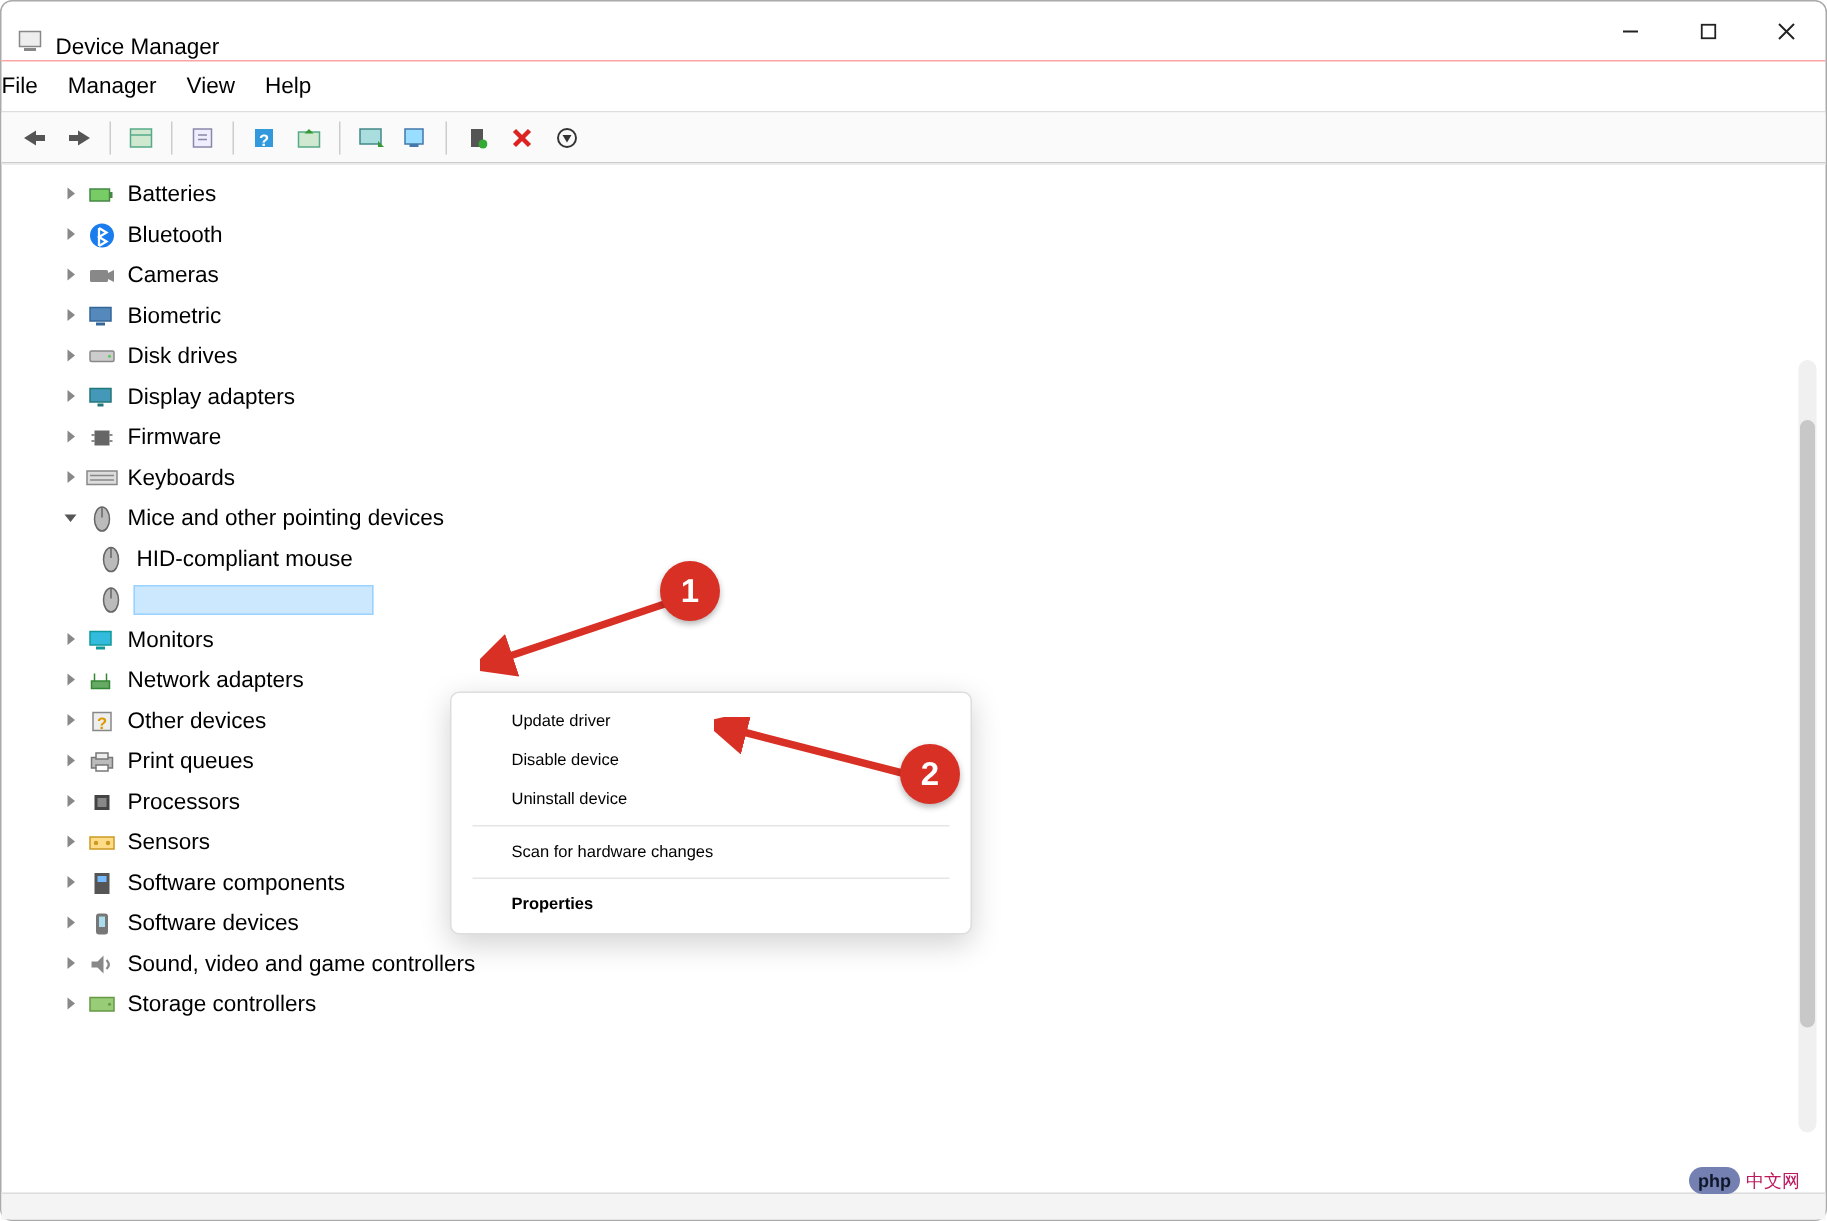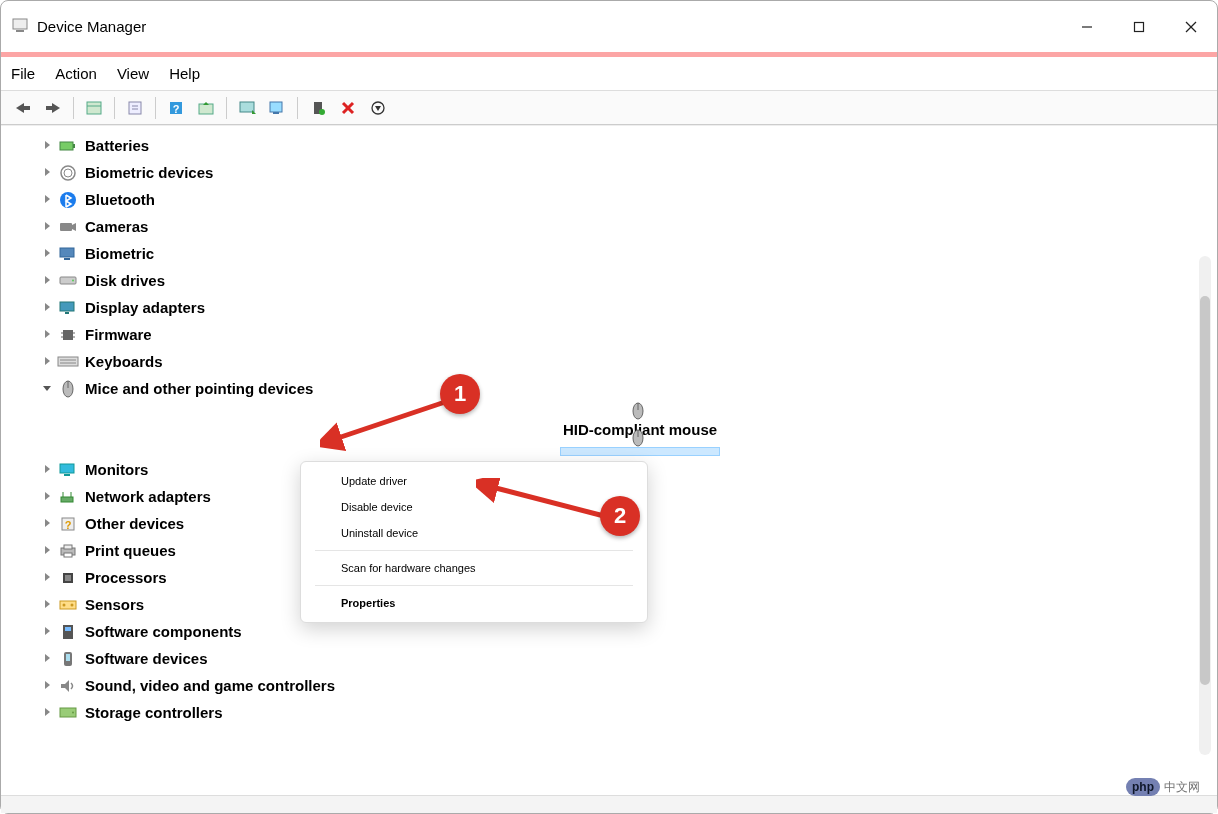--- a/index.html
+++ b/index.html
@@ -18,24 +18,24 @@
     width: 1218px;
     height: 814px;
     border: 1px solid #aaa;
     border-radius: 8px;
     display: flex;
     flex-direction: column;
     background: #fff;
     position: relative;
   }
   .titlebar {
-    height: 56px;
-    display: flex;
-    align-items: center;
-    border-bottom: 5px solid #fca5a5;
+    height: 40px;
+    display: flex;
+    align-items: flex-end;
+    border-bottom: 1px solid #fca5a5;
     padding: 0 0 0 10px;
   }
   .titlebar .title {
     margin-left: 8px;
     font-size: 15px;
   }
   .win-controls {
     margin-left: auto;
     display: flex;
     height: 100%;
@@ -45,21 +45,20 @@
     display: flex;
     align-items: center;
     justify-content: center;
     font-size: 14px;
     color: #222;
   }
   .menubar {
     height: 34px;
     display: flex;
     align-items: center;
-    padding-left: 10px;
     gap: 20px;
     border-bottom: 1px solid #ddd;
     font-size: 15px;
   }
   .menubar span { cursor: default; }
   .toolbar {
     height: 34px;
     display: flex;
     align-items: center;
     padding-left: 8px;
@@ -106,22 +105,22 @@
     font-size: 12px;
   }
   .node .icon {
     width: 22px;
     height: 22px;
     display: flex;
     align-items: center;
     justify-content: center;
     margin-right: 4px;
   }
-  .node .label { padding: 1px 2px; font-weight: bold; }
-  .node.child { padding-left: 56px; flex-direction: column; }
+  .node .label { padding: 1px 2px; }
+  .node.child { padding-left: 56px; }
   .node.child.selected .label.sel {
     background: #cce8ff;
     border: 1px solid #99d1ff;
     min-width: 160px;
     height: 20px;
   }
   .node.cat { padding-left: 30px; }
   .context-menu {
     position: absolute;
     left: 300px;
@@ -199,21 +198,21 @@
     font-size: 12px;
     z-index: 70;
   }
   .watermark .php {
     background: #7480b2;
     color: #0f172a;
     padding: 2px 6px;
     border-radius: 10px;
     font-weight: bold;
   }
-  .watermark .cn { color: #737373; }
+  .watermark .cn { color: #be185d; }
 </style>
 </head>
 <body>
 
 <div class="window">
 
   <div class="titlebar">
     <span class="icon">
       <svg width="18" height="18" viewBox="0 0 18 18">
           <rect x="2" y="3" width="14" height="10" fill="#eee" stroke="#888"></rect>
@@ -236,21 +235,21 @@
         <svg width="12" height="12">
             <line x1="1" y1="1" x2="11" y2="11" stroke="#222" stroke-width="1.3"></line>
             <line x1="11" y1="1" x2="1" y2="11" stroke="#222" stroke-width="1.3"></line>
           </svg>
       </div>
     </div>
   </div>
 
   <div class="menubar">
     <span>File</span>
-    <span>Action</span>
+    <span>Manager</span>
     <span>View</span>
     <span>Help</span>
   </div>
 
   <div class="toolbar">
     <div class="tbtn">
         <svg width="18" height="14">
           <polygon points="10,2 2,7 10,12" fill="#555"></polygon>
           <rect x="9" y="5" width="7" height="4" fill="#555"></rect>
         </svg>
@@ -329,32 +328,20 @@
           <span class="exp"><svg width="10" height="10">
               <polygon points="3,1 8,5 3,9" fill="#888"></polygon>
             </svg></span>
           <span class="icon">
             <svg width="20" height="16">
               <rect x="2" y="4" width="13" height="8" fill="#7c6" stroke="#484"></rect>
               <rect x="15" y="6" width="2" height="4" fill="#484"></rect>
             </svg>
           </span>
           <span class="label">Batteries</span>
-        </div>
-        <div class="node cat">
-          <span class="exp"><svg width="10" height="10">
-              <polygon points="3,1 8,5 3,9" fill="#888"></polygon>
-            </svg></span>
-          <span class="icon">
-            <svg width="18" height="18">
-              <circle cx="9" cy="9" r="7" fill="none" stroke="#888" stroke-width="1.5"></circle>
-              <circle cx="9" cy="9" r="4" fill="none" stroke="#888"></circle>
-            </svg>
-          </span>
-          <span class="label">Biometric devices</span>
         </div>
         <div class="node cat">
           <span class="exp"><svg width="10" height="10">
               <polygon points="3,1 8,5 3,9" fill="#888"></polygon>
             </svg></span>
           <span class="icon">
             <svg width="18" height="18">
               <circle cx="9" cy="9" r="8" fill="#1b7ced"></circle>
               <path d="M7 4 L12 7 L7 10 L12 13 L7 16 M7 4 L7 16" fill="none" stroke="#fff" stroke-width="1.5"></path>
             </svg>

